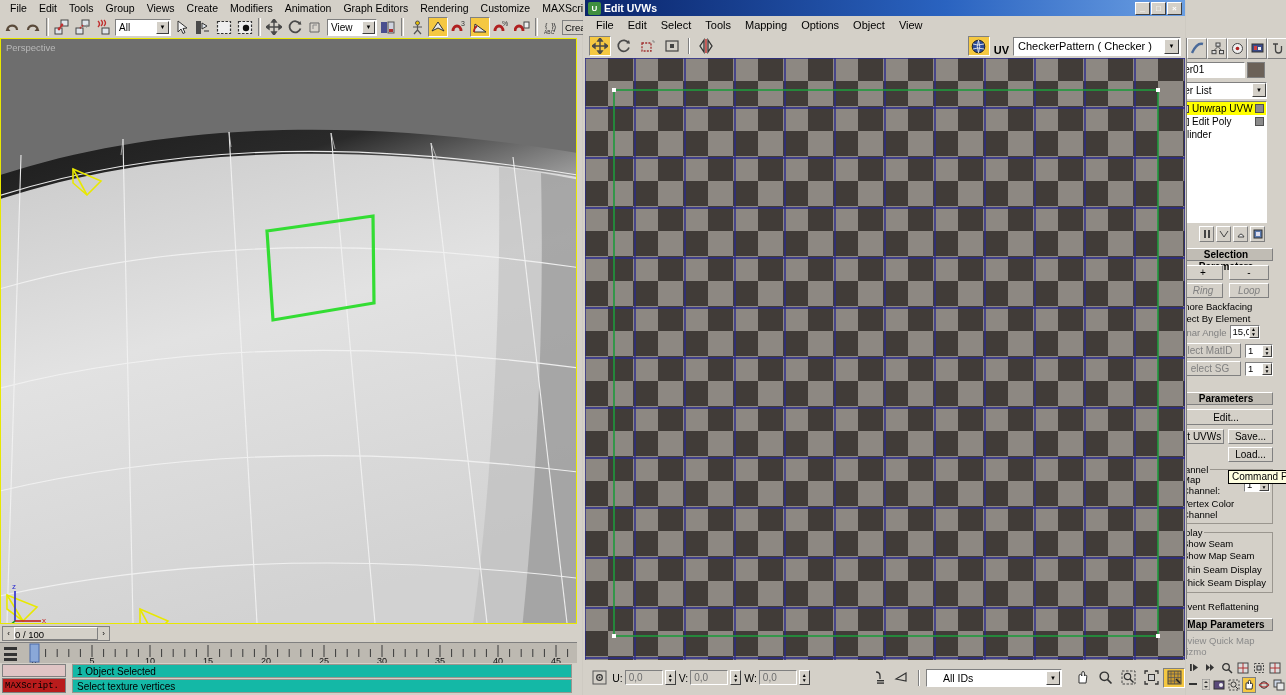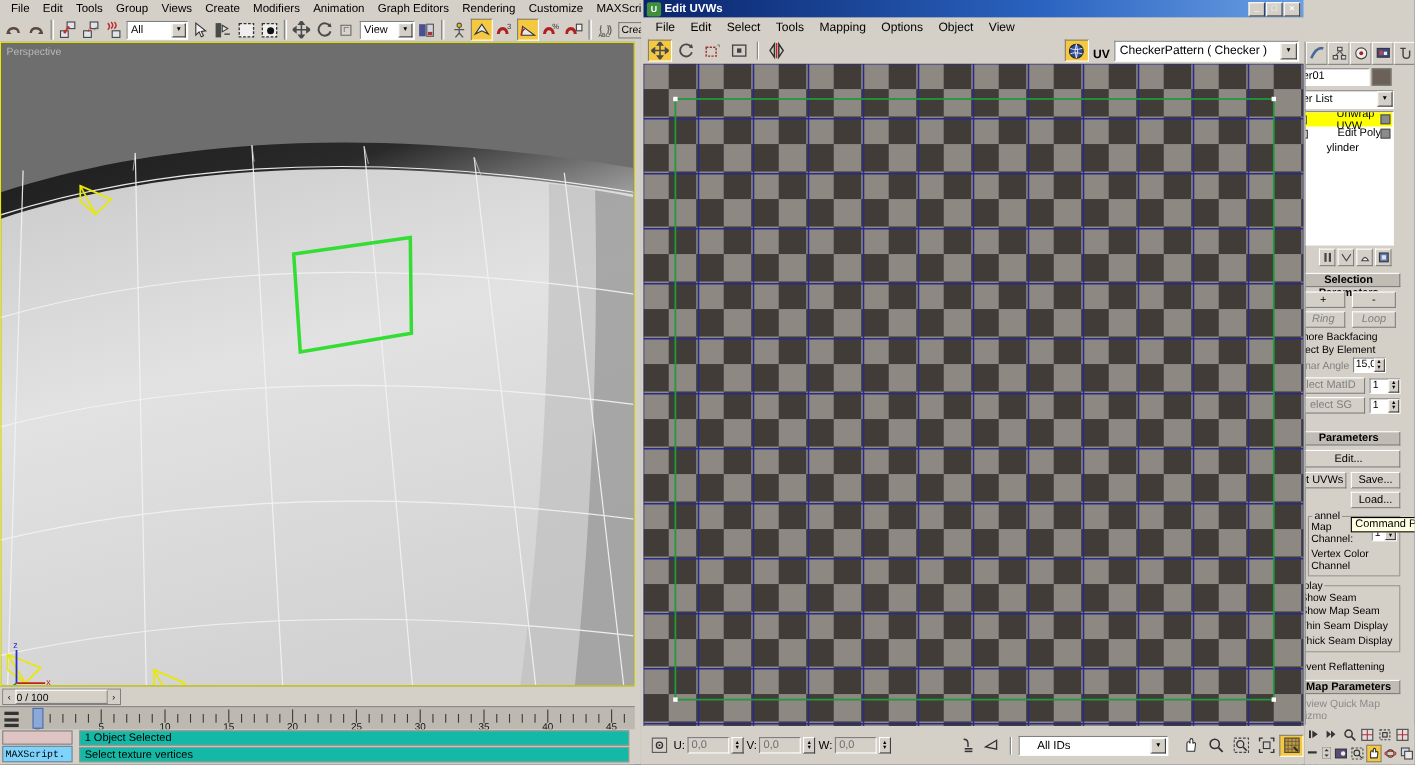--- a/index.html
+++ b/index.html
@@ -43,21 +43,21 @@
   .fs-arrow { width:11px; height:13px; display:flex; align-items:center; justify-content:center;
      font-size:8px; background:#d4d0c8; }
   .fs-box { flex:1; height:13px; border:1px solid #fff; border-right-color:#808080;
      border-bottom-color:#808080; background:#d4d0c8; text-align:left; font-size:9.5px; line-height:13px; }
   #ruler { position:absolute; left:0; top:17px; width:577px; height:21px; background:#bdb9b1;
      border-top:1px solid #808080; }
   
   #statusbar { position:absolute; left:0; top:663px; width:577px; height:32px; background:#d4d0c8; }
   .mxs-box { position:absolute; left:2px; top:1px; width:64px; height:13px; background:#dfc4c4;
      border:1px solid #808080; }
-  .mxs-entry { position:absolute; left:2px; top:15px; width:64px; height:15px; background:#7dd3fc;
+  .mxs-entry { position:absolute; left:2px; top:15px; width:64px; height:15px; background:#b91c1c;
      border:1px solid #808080; font-family:"Liberation Mono",monospace; font-size:9px;
      padding-left:2px; line-height:14px; overflow:hidden; }
   .st-line { position:absolute; left:72px; height:14px; width:500px; background:#14b8a6;
      border:1px solid #9a968f; font-size:10px; padding-left:4px; line-height:13px; }
 
   
   #cmdpanel { position:absolute; left:1186px; top:38px; width:100px; height:657px; background:#d4d0c8;
       border-left:1px solid #808080; overflow:hidden; }
   .cp-tabs { position:absolute; left:0; top:0; width:100px; height:22px; display:flex; }
   .cp-tab { flex:1; height:21px; border:1px solid #fff; border-right-color:#808080;
@@ -69,21 +69,21 @@
   .cp-name .sw { position:absolute; left:68px; top:0; width:18px; height:16px; background:#6b6158;
       border:1px solid #808080; }
   .cp-modlist { position:absolute; left:-8px; top:44px; width:88px; height:17px; background:#fff;
       border:1px solid #808080; border-right-color:#fff; border-bottom-color:#fff;
       font-size:10px; padding-left:2px; line-height:15px; }
   .cp-modlist .arr { position:absolute; right:0px; top:0px; width:14px; height:14px; background:#d4d0c8;
       border:1px solid #fff; border-right-color:#404040; border-bottom-color:#404040;
       display:flex; align-items:center; justify-content:center; font-size:6px; }
   .cp-stack { position:absolute; left:-8px; top:63px; width:88px; height:122px; background:#fff;
       border:1px solid #808080; border-right-color:#fff; border-bottom-color:#fff; overflow:hidden; }
-  .stk-row { height:13px; display:flex; align-items:center; font-size:10px; padding-left:1px; position:relative;gap:24px;}
+  .stk-row { height:13px; display:flex; align-items:center; font-size:10px; padding-left:1px; position:relative;}
   .stk-row.sel { background:#ffff00; }
   .stk-ico { width:8px; height:8px; border:1px solid #404040; background:#d4d0c8;
       margin-right:3px; display:flex; align-items:center; justify-content:center; font-size:7px; line-height:7px;}
   .stk-chk { position:absolute; right:2px; top:2px; width:9px; height:9px; background:#8b8b8b;
       border:1px solid #505050; }
   .cp-stkbtns { position:absolute; left:-8px; top:187px; width:88px; height:18px;
       display:flex; align-items:center; gap:2px; justify-content:flex-end; padding-right:2px;}
   .sb { width:15px; height:16px; border:1px solid #fff; border-right-color:#808080;
       border-bottom-color:#808080; background:#d4d0c8; display:flex; align-items:center; justify-content:center; }
   .roll { position:absolute; left:-8px; width:94px; }
@@ -611,21 +611,21 @@
     <div class="roll" style="top:354px;">
       <div class="rollhdr">Parameters</div>
       <div class="btn" style="margin-top:4px; height:16px;">Edit...</div>
       <div style="display:flex; gap:4px; margin-top:4px;">
         <div class="btn" style="flex:1;">et UVWs</div>
         <div class="btn" style="flex:1;">Save...</div>
       </div>
       <div style="display:flex; justify-content:flex-end; margin-top:3px;">
         <div class="btn" style="width:45px;">Load...</div>
       </div>
-      <div class="grp" style="margin-top:7px;margin-left:10px;">
+      <div class="grp" style="margin-top:7px;">
         <span class="lg">annel</span>
         <div style="display:flex; align-items:center; gap:3px;">
           <span style="font-size:9.5px;">Map Channel:</span>
           <div class="spin" style="width:26px;">
             <span>1</span>
             <span class="sp">▲<br>▼</span></div>
         </div>
         <div class="rdo" style="margin-top:2px;">
               <span>Vertex Color Channel</span>
             </div>

